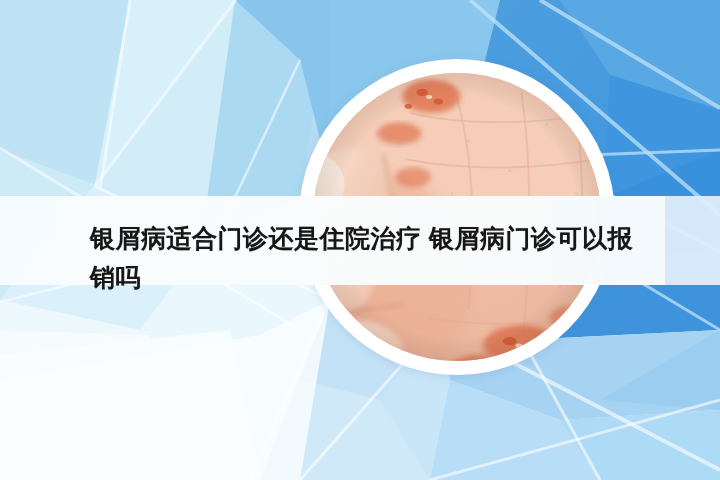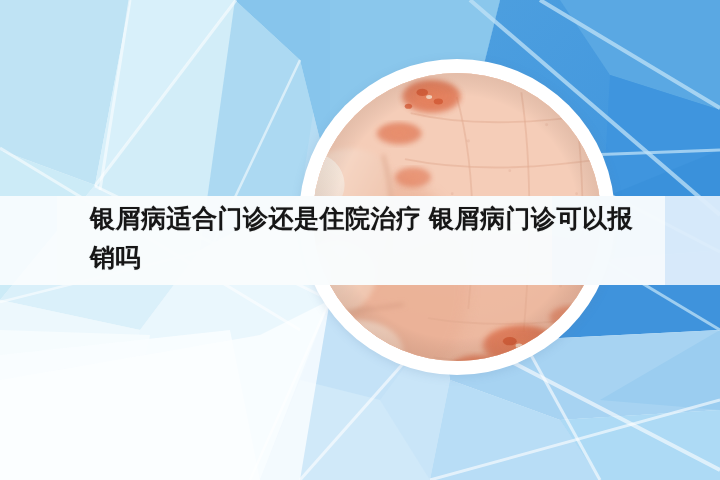--- a/index.html
+++ b/index.html
@@ -39,21 +39,21 @@
   }
   #band-right-tint{
     position:absolute;left:552px;top:196px;width:168px;height:89px;
     background:rgba(214,233,250,0.78);
   }
   #band-core{
     position:absolute;left:57px;top:196px;width:608px;height:89px;
     background:rgba(248,251,253,0.86);
   }
   #headline{
-    position:absolute;left:90px;top:199px;width:560px;
+    position:absolute;left:90px;top:219px;width:560px;
     color:#161616;
     font-size:25px;
     font-weight:bold;
     line-height:39px;
     letter-spacing:.5px;
     white-space:pre-wrap;
     text-shadow:0 0 1px rgba(0,0,0,.35);
   }
 </style>
 </head>

